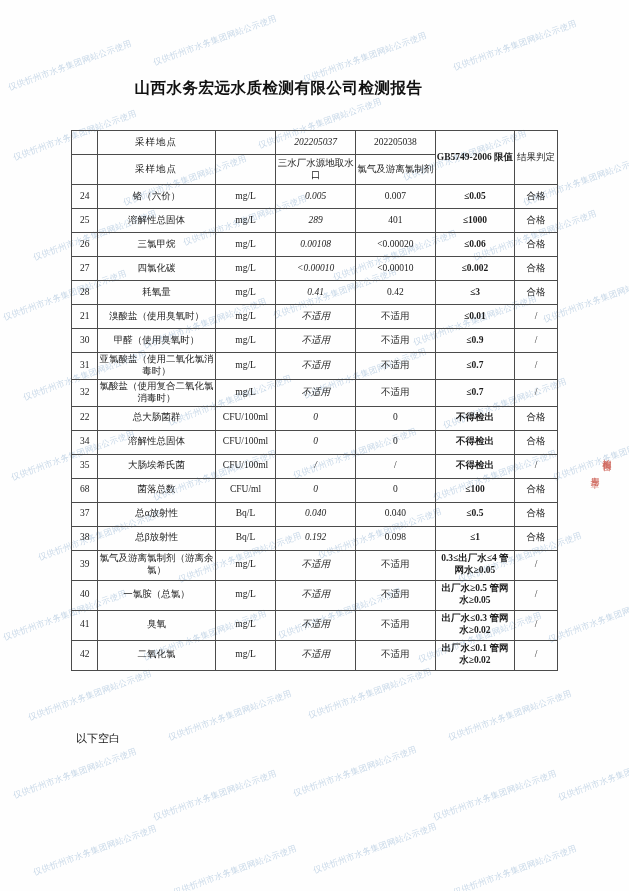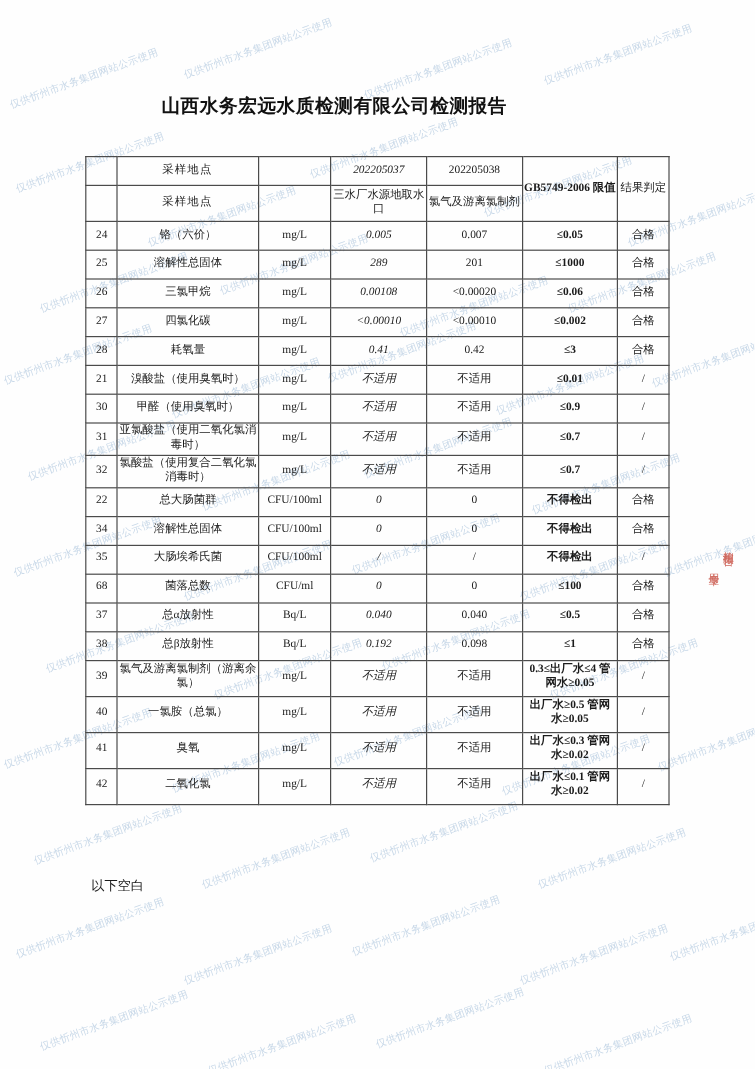--- a/index.html
+++ b/index.html
@@ -205,21 +205,21 @@
           <td class="c-v1">0.005</td>
           <td class="c-v2">0.007</td>
           <td class="c-limit">≤0.05</td>
           <td class="c-judge">合格</td>
         </tr>
         <tr class="rowh">
           <td class="c-no">25</td>
           <td class="c-name">溶解性总固体</td>
           <td class="c-unit">mg/L</td>
           <td class="c-v1">289</td>
-          <td class="c-v2">201</td>
+          <td class="c-v2">401</td>
           <td class="c-limit">≤1000</td>
           <td class="c-judge">合格</td>
         </tr>
         <tr class="rowh">
           <td class="c-no">26</td>
           <td class="c-name">三氯甲烷</td>
           <td class="c-unit">mg/L</td>
           <td class="c-v1">0.00108</td>
           <td class="c-v2">&lt;0.00020</td>
           <td class="c-limit">≤0.06</td>

